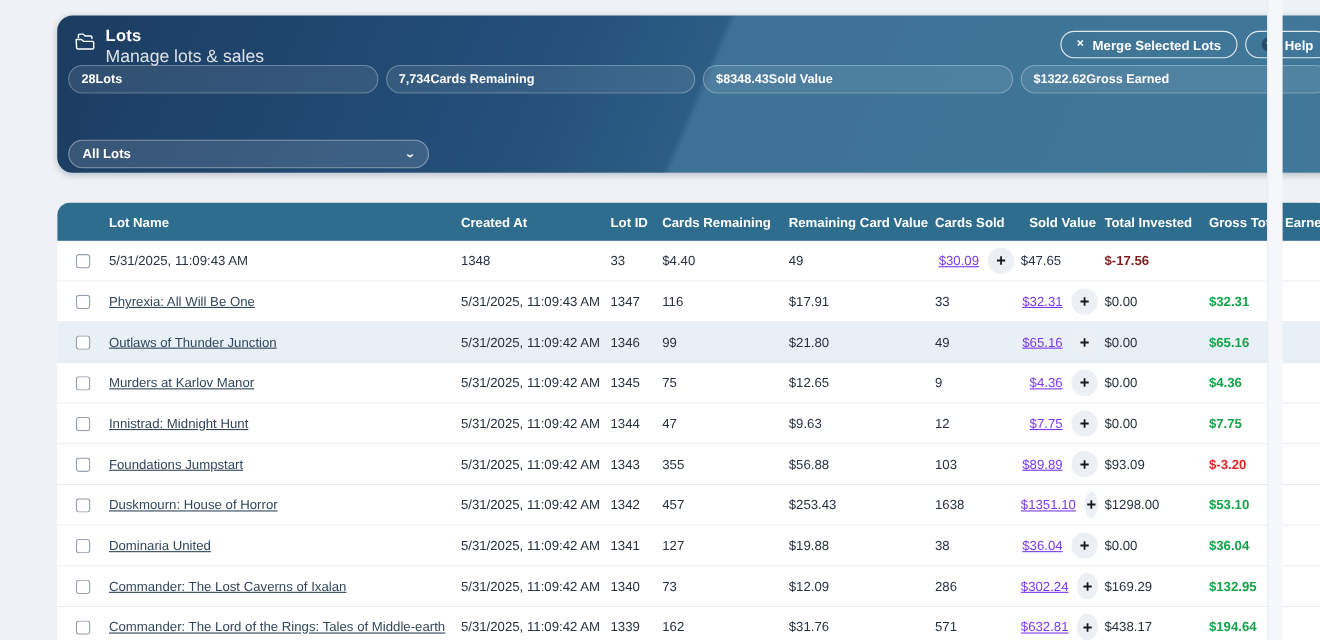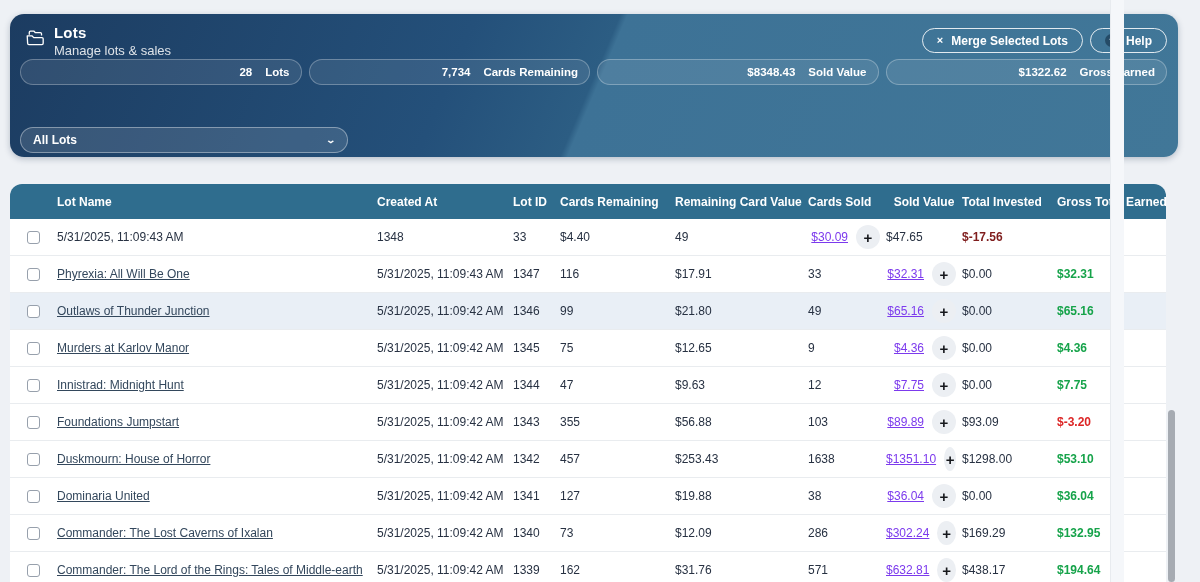--- a/index.html
+++ b/index.html
@@ -1,40 +1,40 @@
 <!DOCTYPE html>
 <html><head>
 <meta charset="utf-8">
 <style>
   * { margin:0; padding:0; box-sizing:border-box; }
   html,body { width:1200px; height:582px; overflow:hidden;
     font-family:"Liberation Sans", sans-serif; background:#eef1f5; }
-  .page { position:relative; width:1124px; height:582px; }
+  .page { position:relative; width:1124px; height:582px;margin-left:42px; }
 
   
   .panel { position:absolute; left:10px; top:14px; width:1168px; height:143px;
     border-radius:14px;
     background:linear-gradient(113deg,#1c3c61 0%,#24507a 38%,#2c5d83 49.7%,#3d7296 50.3%,#417798 100%);
     box-shadow:0 2px 6px rgba(20,40,70,.25); color:#fff; }
   .folder-icon { position:absolute; left:15px; top:15px; width:20px; height:18px; }
   .title-block { position:absolute; left:44px; top:10px; }
   .panel-title { font-size:15px; font-weight:bold; letter-spacing:.2px; }
-  .panel-subtitle { font-size:13px; color:rgba(255,255,255,.85); margin-top:2px; }
+  .panel-subtitle { font-size:16px; color:rgba(255,255,255,.85); margin-top:2px; }
 
   .actions { position:absolute; right:11px; top:14px; display:flex; gap:7px; }
   .pill-btn { display:flex; align-items:center; gap:8px; height:25px; padding:0 14px;
     border:1.5px solid rgba(255,255,255,.85); border-radius:999px; background:transparent;
     color:#fff; font-size:12px; font-weight:bold; cursor:pointer; white-space:nowrap; }
   .x-glyph { font-size:11px; font-weight:bold; line-height:1; }
   .help-dot { width:13px; height:13px; border-radius:50%; background:rgba(5,25,45,.45);
     display:flex; align-items:center; justify-content:center; font-size:8.5px; color:#dfe9f2; font-weight:bold; }
 
   .stats { position:absolute; left:10px; right:11px; top:45px; display:flex; gap:7px; }
-  .stat-pill { flex:1; height:26px; display:flex; align-items:center; gap:13px; padding:0 11px;
-    background:rgba(255,255,255,.09); border:1px solid rgba(255,255,255,.28); border-radius:16px;justify-content:flex-end; }
+  .stat-pill { flex:1; height:26px; display:flex; align-items:center; padding:0 11px;
+    background:rgba(255,255,255,.09); border:1px solid rgba(255,255,255,.28); border-radius:16px; }
   .stat-value { font-size:11.5px; font-weight:bold; }
   .stat-label { font-size:11.5px; font-weight:bold; }
 
   .search-input { position:absolute; left:10px; right:11px; top:78px; width:1147px; height:27px;
     background:rgba(255,255,255,.13); border:1px solid rgba(255,255,255,.32); border-radius:9px;
     color:#fff; font-size:12px; padding:0 13px; outline:none; font-family:"Liberation Sans",sans-serif; }
   .search-input::placeholder { color:rgba(255,255,255,.92); }
 
   .filter-select { position:absolute; left:10px; top:113px; width:328px; height:26px;
     background:rgba(255,255,255,.12); border:1px solid rgba(255,255,255,.38); border-radius:13px;

